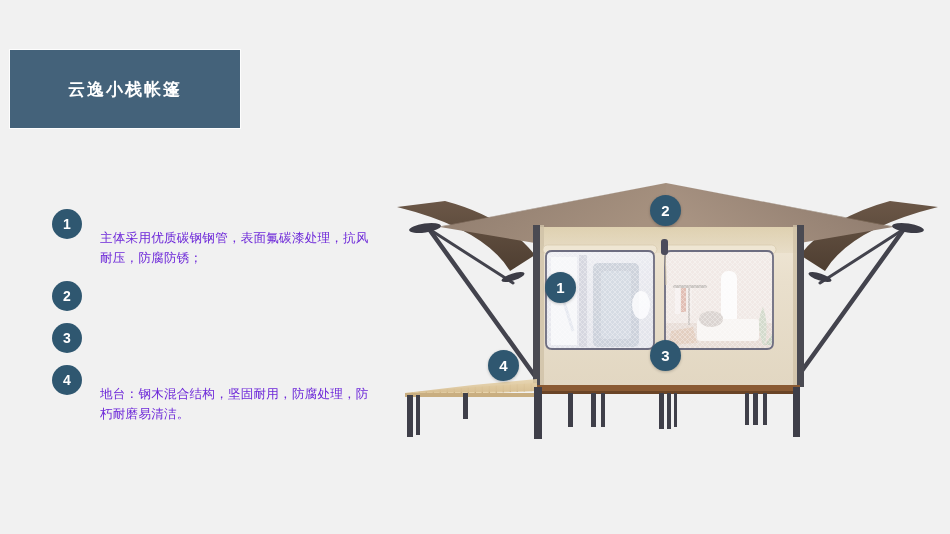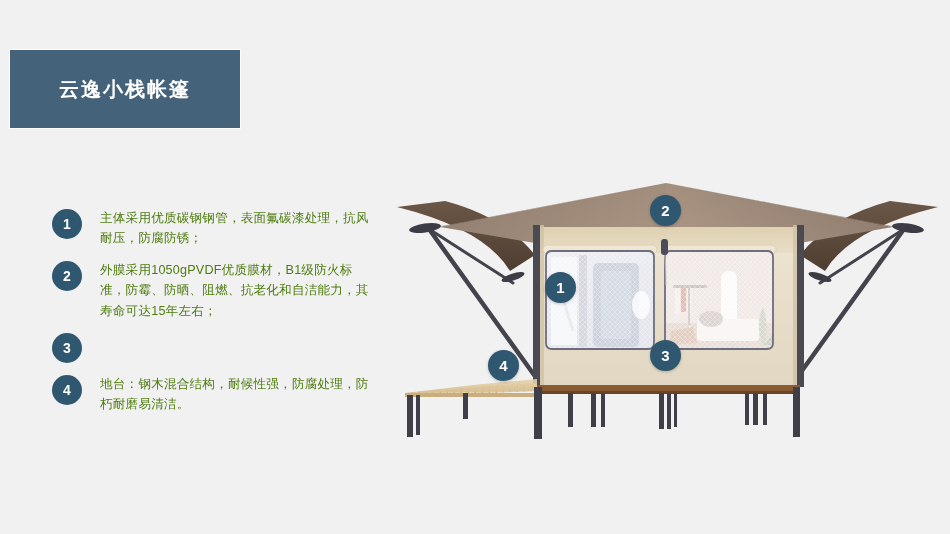--- a/index.html
+++ b/index.html
@@ -24,21 +24,21 @@
     width: 230px;
     height: 78px;
     background: #44627a;
     box-shadow: 0 0 0 1px rgba(255,255,255,0.85);
     display: flex;
     align-items: center;
     justify-content: center;
   }
   #title-text {
     color: #ffffff;
-    font-size: 20px;
+    font-size: 17px;
     font-weight: bold;
     letter-spacing: 2px;
     line-height: 1;
     white-space: nowrap;
   }
 
   
   #feature-list {
     position: absolute;
     left: 52px;
@@ -61,22 +61,23 @@
     font-weight: bold;
     display: flex;
     align-items: center;
     justify-content: center;
     margin-right: 18px;
     margin-top: 1px;
   }
   .feature-text {
     font-size: 12.6px;
     line-height: 1.62;
-    color: #4d7c0f;
+    color: #6d28d9;
     letter-spacing: 0.2px;
+    margin-top: 20px;
   }
 
   
   #tent-figure {
     position: absolute;
     left: 385px;
     top: 165px;
     width: 565px;
     height: 285px;
   }
@@ -109,30 +110,29 @@
 
   <div id="feature-list">
 
     <div class="feature-item">
       <div class="feature-badge">1</div>
       <div class="feature-text">主体采用优质碳钢钢管，表面氟碳漆处理，抗风耐压，防腐防锈；</div>
     </div>
 
     <div class="feature-item">
       <div class="feature-badge">2</div>
-      <div class="feature-text">外膜采用1050gPVDF优质膜材，B1级防火标准，防霉、防晒、阻燃、抗老化和自洁能力，其寿命可达15年左右；</div>
     </div>
 
     <div class="feature-item">
       <div class="feature-badge">3</div>
     </div>
 
     <div class="feature-item">
       <div class="feature-badge">4</div>
-      <div class="feature-text">地台：钢木混合结构，耐候性强，防腐处理，防朽耐磨易清洁。</div>
+      <div class="feature-text">地台：钢木混合结构，坚固耐用，防腐处理，防朽耐磨易清洁。</div>
     </div>
 
   </div>
 
   <div id="tent-figure">
     <svg id="tent-svg" viewBox="0 0 565 285" xmlns="http://www.w3.org/2000/svg">
       <defs>
         <linearGradient id="gRoofL" x1="0" y1="0" x2="1" y2="0.4">
           <stop offset="0" stop-color="#8e7b6d"></stop>
           <stop offset="1" stop-color="#a6917f"></stop>

